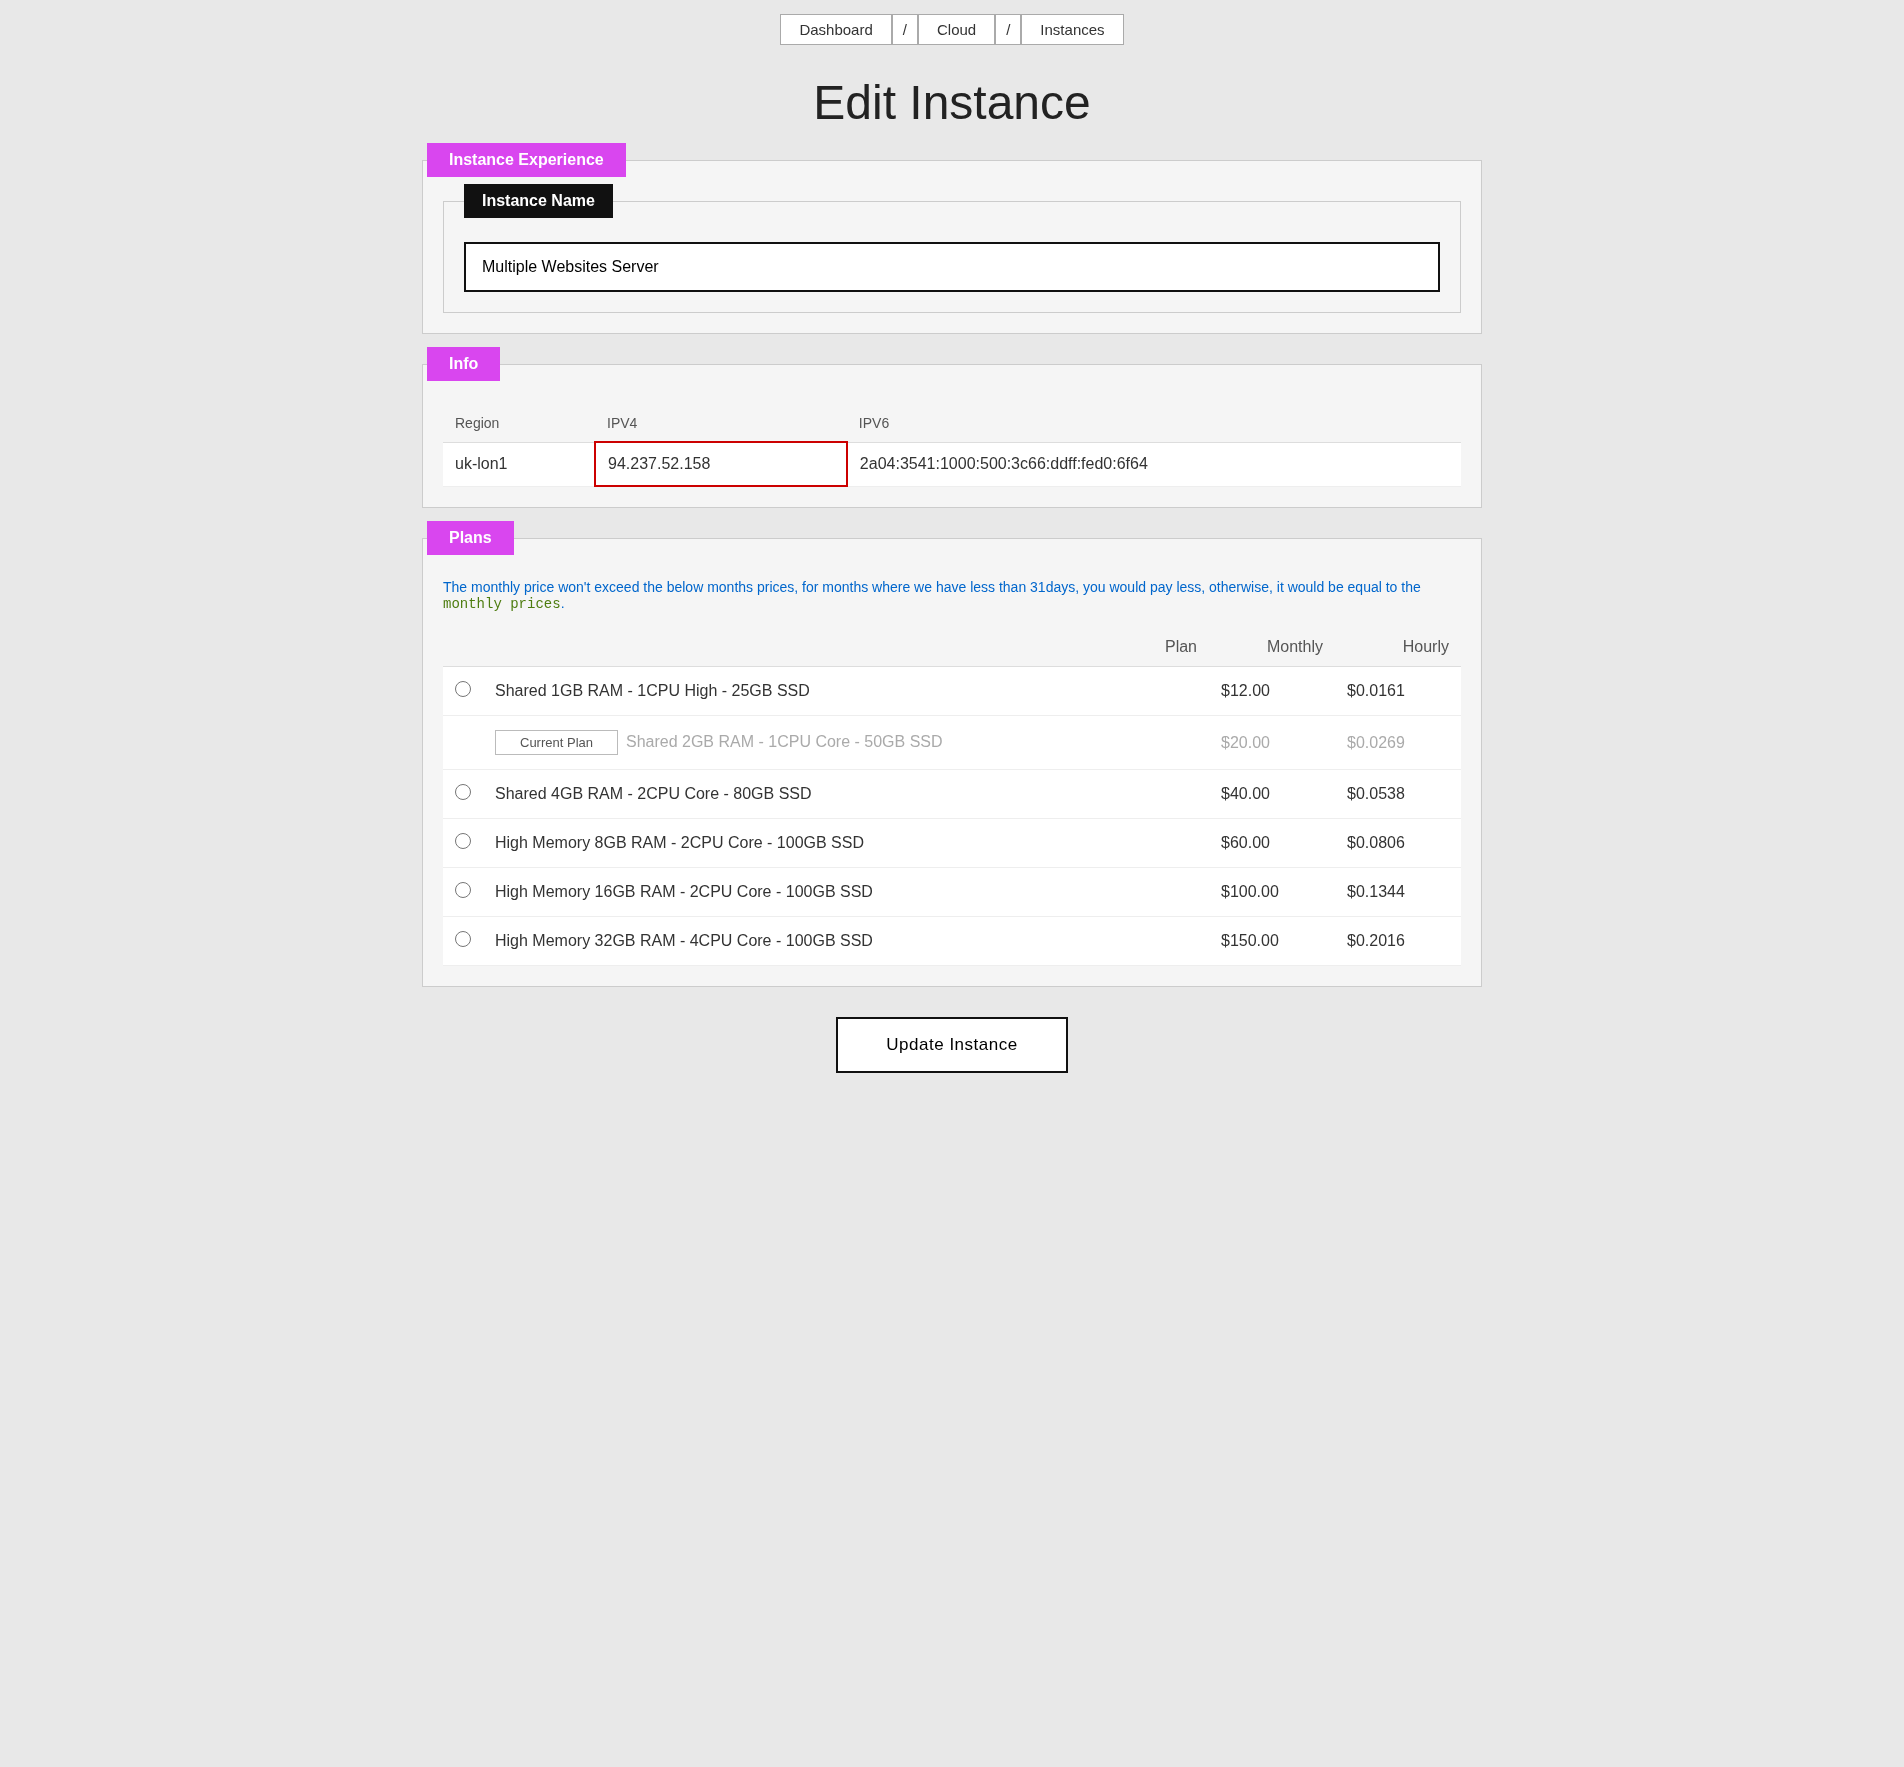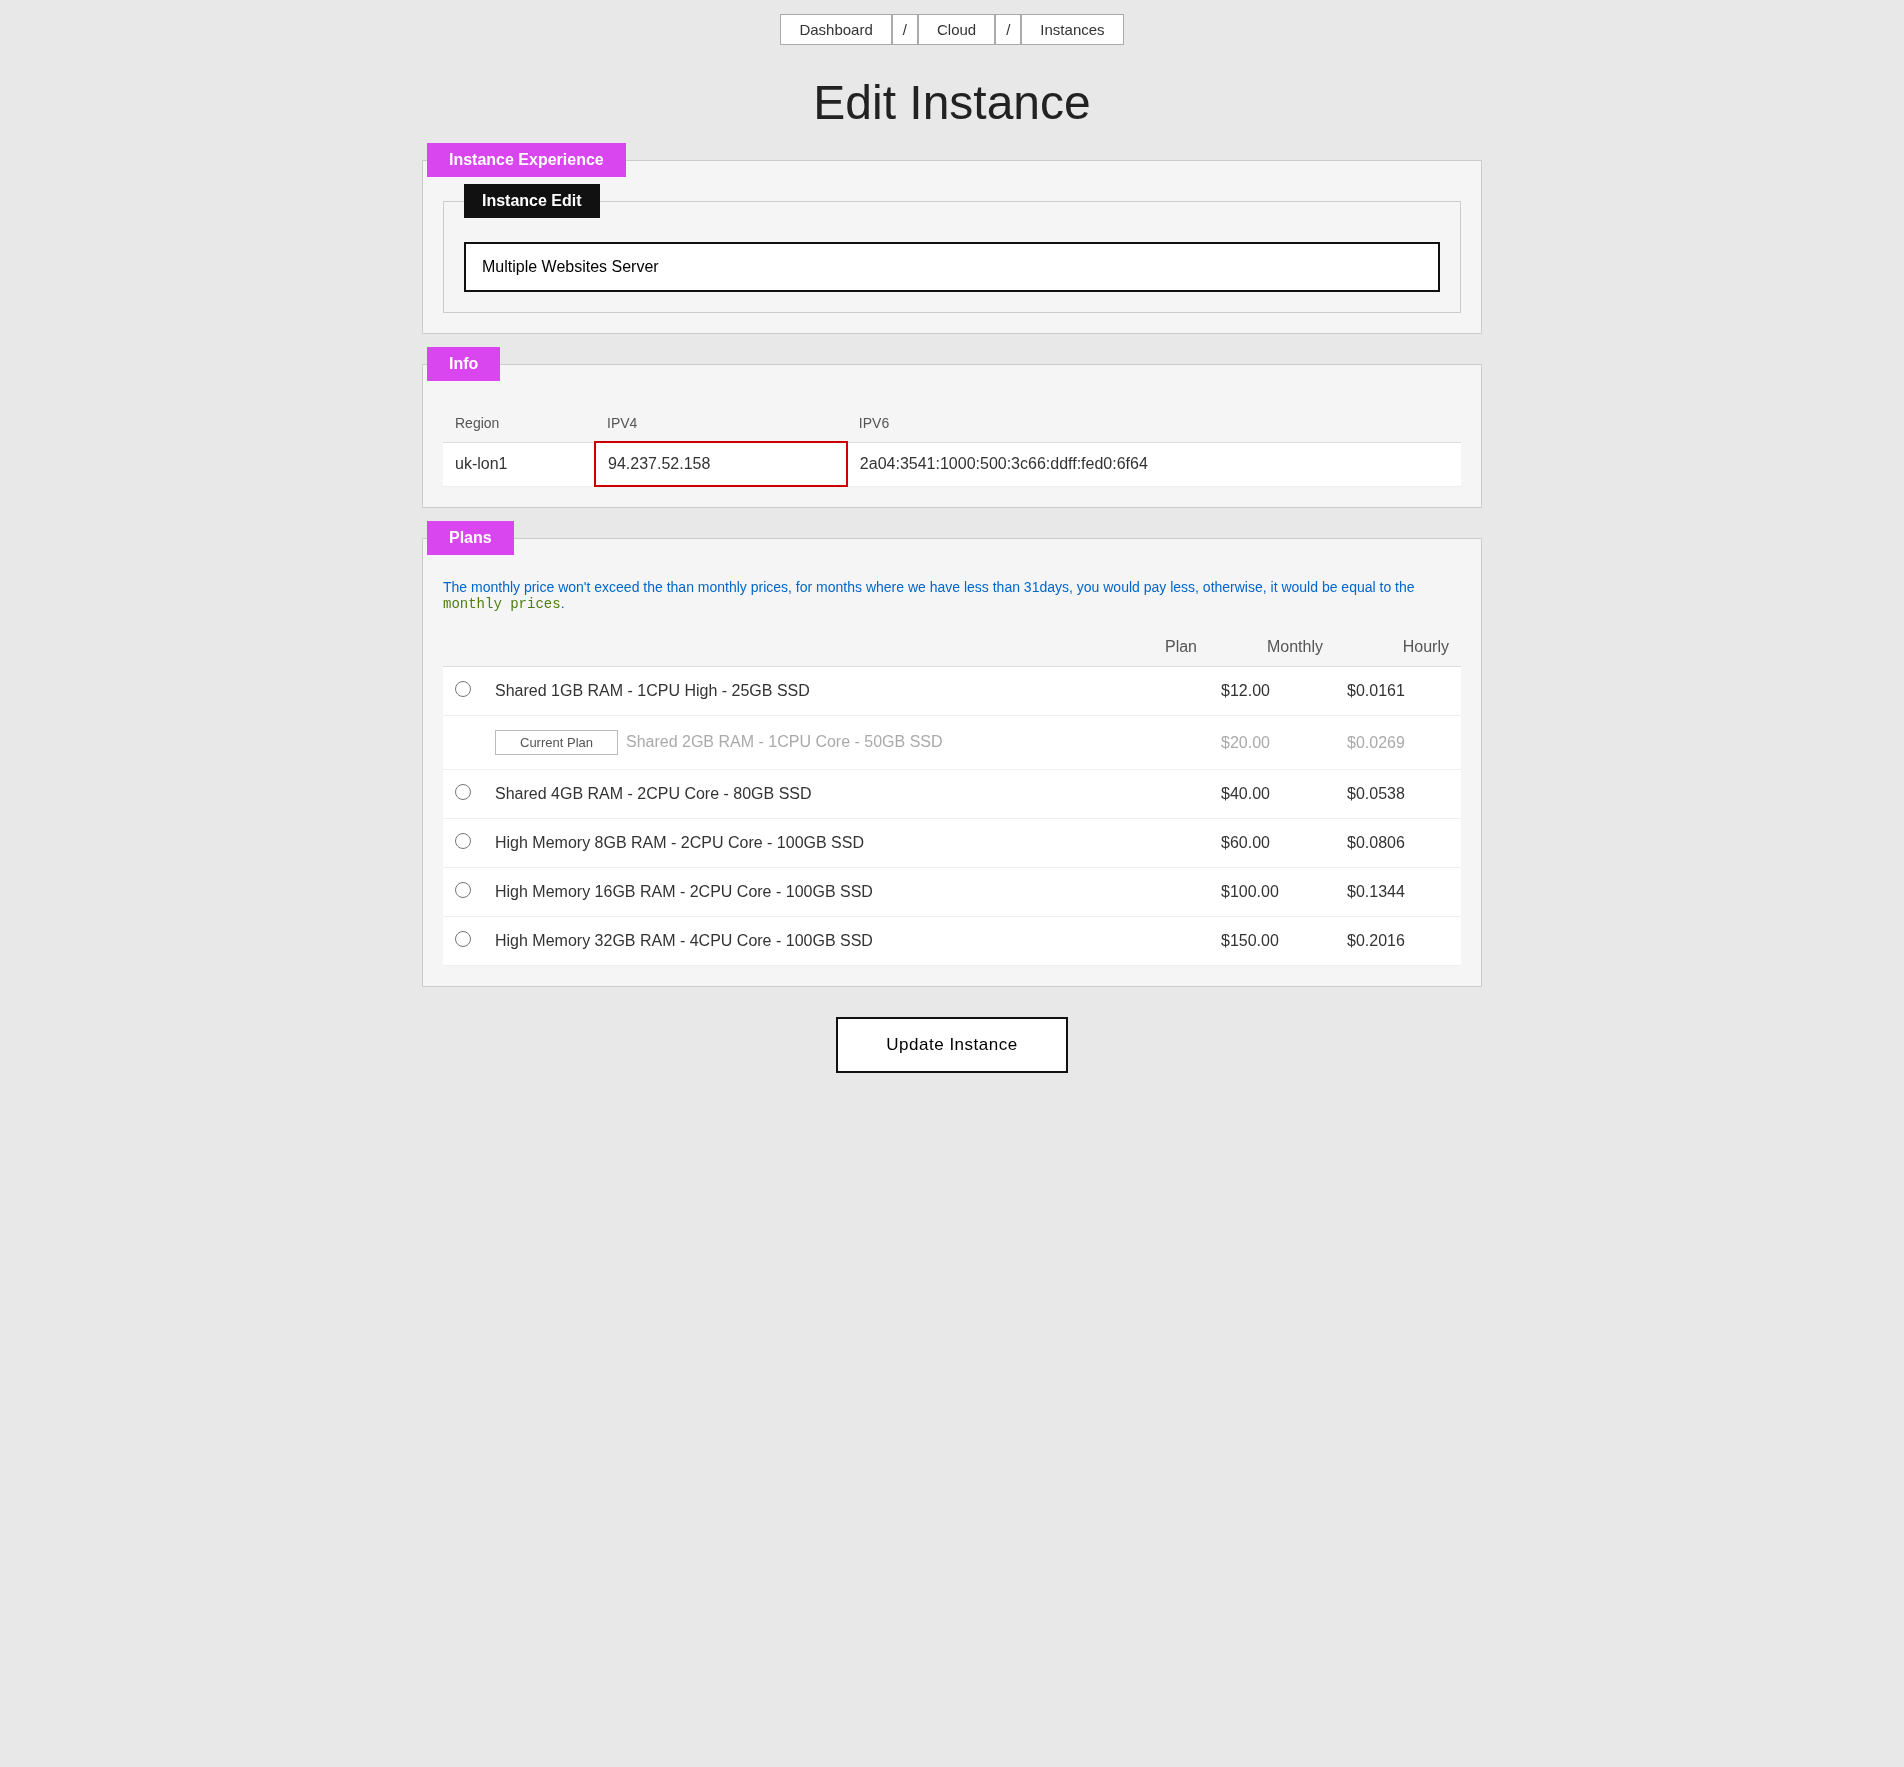--- a/index.html
+++ b/index.html
@@ -216,21 +216,21 @@
 </div>
 
 <h1 class="page-title">Edit Instance</h1>
 
 <div class="main-container">
 
   <div class="section-wrapper">
     <span class="section-label">Instance Experience</span>
 
     <div class="inner-section">
-      <span class="inner-section-label">Instance Edit</span>
+      <span class="inner-section-label">Instance Name</span>
       <input class="name-input" type="text" value="Multiple Websites Server" placeholder="Multiple Websites Server" style="">
     </div>
   </div>
 
   <div class="section-wrapper">
     <span class="section-label">Info</span>
 
     <table class="info-table">
       <thead>
         <tr>
@@ -246,21 +246,21 @@
           <td>2a04:3541:1000:500:3c66:ddff:fed0:6f64</td>
         </tr>
       </tbody>
     </table>
   </div>
 
   <div class="section-wrapper">
     <span class="section-label">Plans</span>
 
     <p class="plans-note">
-      <span>The monthly price won't exceed the than monthly prices, for months where we have less than 31days, you would pay less, otherwise, it would be equal to the </span><span style="color:#4d7c0f;font-family:Liberation Mono, monospace;">monthly prices</span><span>.</span>
+      <span>The monthly price won't exceed the below months prices, for months where we have less than 31days, you would pay less, otherwise, it would be equal to the </span><span style="color:#4d7c0f;font-family:Liberation Mono, monospace;">monthly prices</span><span>.</span>
     </p>
 
     <table class="plans-table">
       <thead>
         <tr>
           <th style="width:40px;"></th>
           <th>Plan</th>
           <th>Monthly</th>
           <th>Hourly</th>
         </tr>

